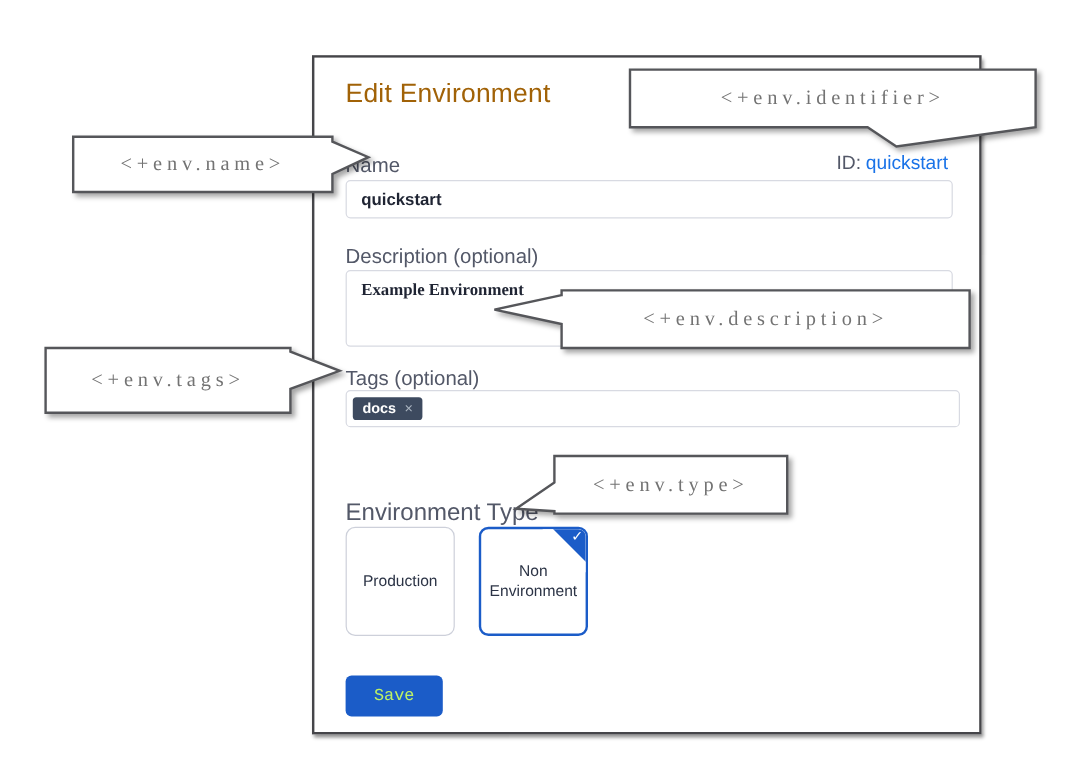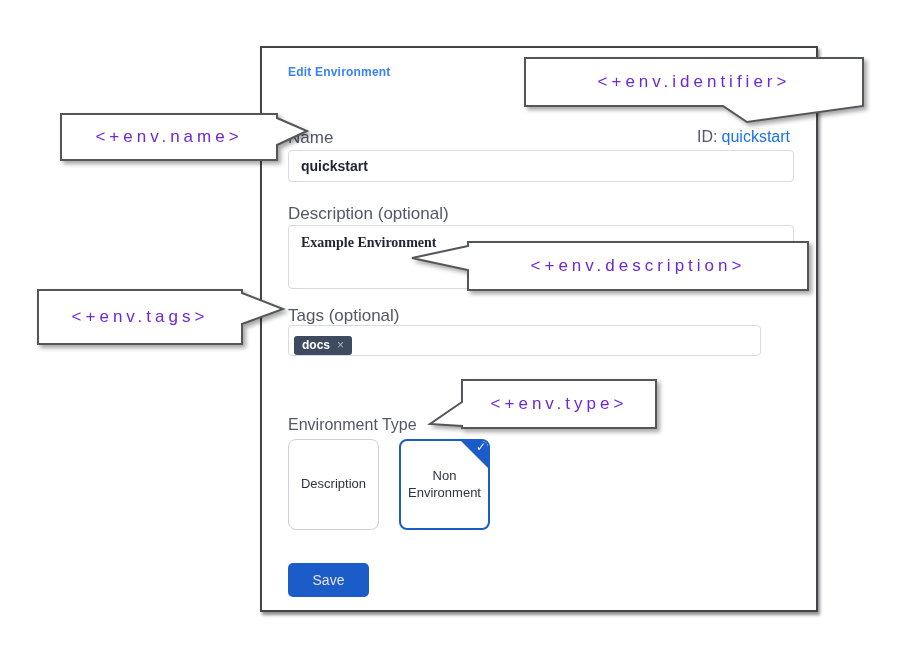--- a/index.html
+++ b/index.html
@@ -21,21 +21,21 @@
   .stage{position:absolute;inset:0;}
 
   
   .panel{
     position:absolute;left:260px;top:46px;width:558px;height:566px;
     background:#fff;border:2px solid #454549;
     box-shadow:2px 3px 3px rgba(0,0,0,0.45);
   }
   .panel-title{
     position:absolute;left:26px;top:17px;
-    font-size:12px;font-weight:700;color:#3b82f6;letter-spacing:.2px;
+    font-size:22px;font-weight:400;color:#a16207;letter-spacing:.2px;
   }
   .field-label{
     position:absolute;font-size:17px;color:var(--label);
   }
   .id-row{
     position:absolute;right:26px;top:80px;font-size:16px;color:var(--label);
     white-space:nowrap;
   }
   .id-link{color:var(--link);text-decoration:none;margin-left:4px;cursor:pointer;}
   .text-input{
@@ -48,33 +48,33 @@
     position:absolute;left:26px;top:177px;width:506px;height:64px;
     border:1px solid var(--input-border);border-radius:4px;
     padding:9px 12px;font-family:Liberation Serif, serif;font-size:14px;font-weight:600;color:var(--text);
     outline:none;background:#fff;resize:none;overflow:hidden;
   }
   .resize-grip{
     position:absolute;left:519px;top:228px;width:10px;height:10px;cursor:nwse-resize;
     background:linear-gradient(135deg,transparent 0 52%,#9aa0ae 52% 60%,transparent 60% 72%,#9aa0ae 72% 80%,transparent 80%);
   }
   .tags-box{
-    position:absolute;left:26px;top:277px;width:473px;height:31px;
+    position:absolute;left:26px;top:277px;width:512px;height:31px;
     border:1px solid var(--input-border);border-radius:4px;background:#fff;
-    display:flex;align-items:flex-end;padding:0 5px;cursor:text;
+    display:flex;align-items:center;padding:0 5px;cursor:text;
   }
   .tag-chip{
     background:var(--chip-bg);color:#fff;border-radius:3px;
     font-size:12px;font-weight:700;padding:3px 8px;display:inline-flex;gap:7px;align-items:center;
     line-height:1.1;
   }
   .tag-x{color:var(--chip-x);font-weight:400;font-size:12px;cursor:pointer;}
 
   .env-type-label{
-    position:absolute;left:26px;top:368px;font-size:16px;color:var(--label);text-align:center;
+    position:absolute;left:26px;top:368px;font-size:20px;color:var(--label);text-align:center;
   }
   .card{
     position:absolute;top:391px;width:91px;height:91px;background:#fff;
     border:1px solid #cdd0da;border-radius:8px;cursor:pointer;
     display:flex;align-items:center;justify-content:center;text-align:center;
     font-size:13px;font-weight:500;color:#2c3446;line-height:1.3;overflow:hidden;
   }
   .card.c1{left:26px;}
   .card.c2{left:137px;border:2px solid var(--accent);}
   .corner-white{
@@ -84,33 +84,33 @@
   .corner-blue{
     position:absolute;top:-2px;right:-2px;width:31px;height:31px;background:var(--accent);
     clip-path:polygon(0 0,100% 0,100% 100%);
   }
   .check{
     position:absolute;top:0px;right:2px;color:#fff;font-size:12px;line-height:1;
     font-weight:400;
   }
   .save-btn{
     position:absolute;left:26px;top:515px;width:81px;height:34px;
-    background:var(--accent);color:#e5e5e5;border:none;border-radius:5px;
-    font-family:Liberation Sans, sans-serif;font-size:14px;font-weight:500;cursor:pointer;
+    background:var(--accent);color:#bef264;border:none;border-radius:5px;
+    font-family:Liberation Mono, monospace;font-size:14px;font-weight:500;cursor:pointer;
   }
 
   
   .callout{position:absolute;z-index:5;}
   .callout svg{position:absolute;left:0;top:0;overflow:visible;
     filter:drop-shadow(3px 3px 2px rgba(0,0,0,0.35));}
   .callout .bubble{fill:#ffffff;stroke:var(--outline);stroke-width:2;stroke-linejoin:miter;}
   .callout-text{
     position:absolute;inset:0;display:flex;align-items:center;justify-content:center;
-    font-family:Liberation Sans, sans-serif;
-    font-size:17px;letter-spacing:4px;color:#6d28d9;white-space:nowrap;
+    font-family:Liberation Serif, serif;
+    font-size:17px;letter-spacing:4px;color:#737373;white-space:nowrap;
   }
   .co-identifier{left:525px;top:58px;width:338px;height:48px;}
   .co-name{left:38px;top:114px;width:216px;height:46px;margin-left:23px;}
   .co-description{left:468px;top:197px;width:340px;height:48px;margin-top:45px;}
   .co-tags{left:38px;top:290px;width:204px;height:54px;}
   .co-type{left:462px;top:380px;width:194px;height:48px;}
 </style>
 </head>
 <body>
 
@@ -132,21 +132,21 @@
     <div class="field-label" style="left:26px;top:258px;text-align:center;">Tags (optional)</div>
     <div class="tags-box">
       <span class="tag-chip">
         <span>docs</span>
         <span class="tag-x">×</span>
       </span>
     </div>
 
     <div class="env-type-label">Environment Type</div>
     <div class="card c1">
-      <span>Description</span>
+      <span>Production</span>
     </div>
     <div class="card c2">
       <span>Non Environment</span>
       <span class="corner-white"></span>
       <span class="corner-blue"></span>
       <span class="check">✓</span>
     </div>
 
     <button class="save-btn">Save</button>
   </div>

